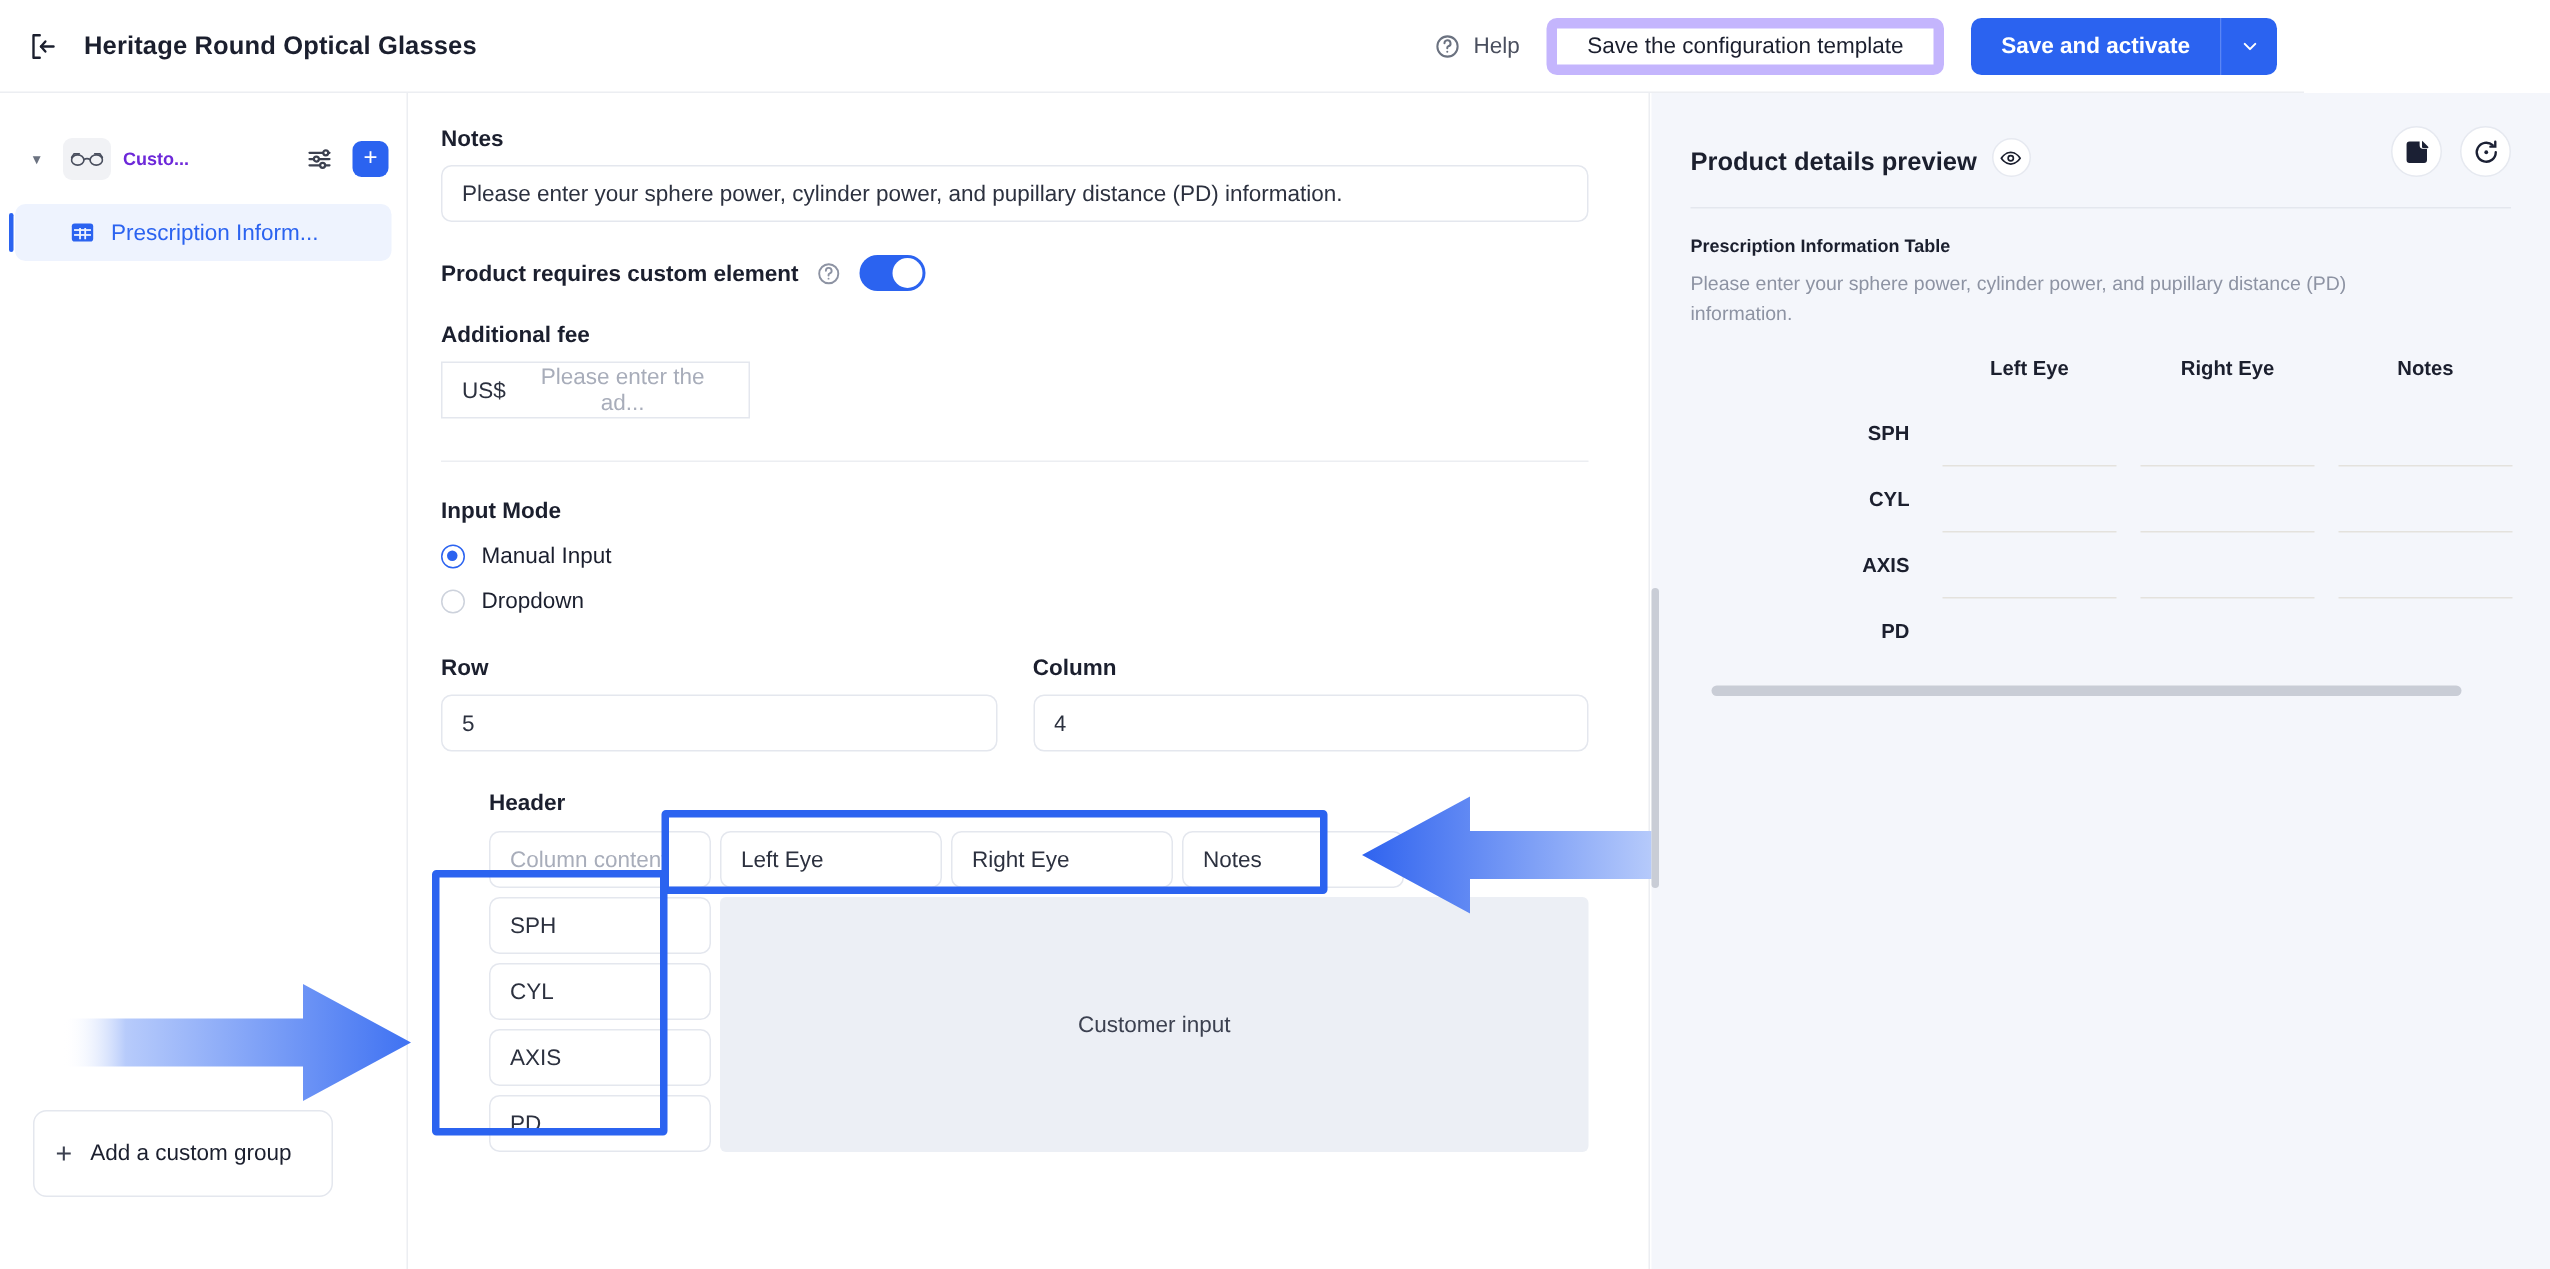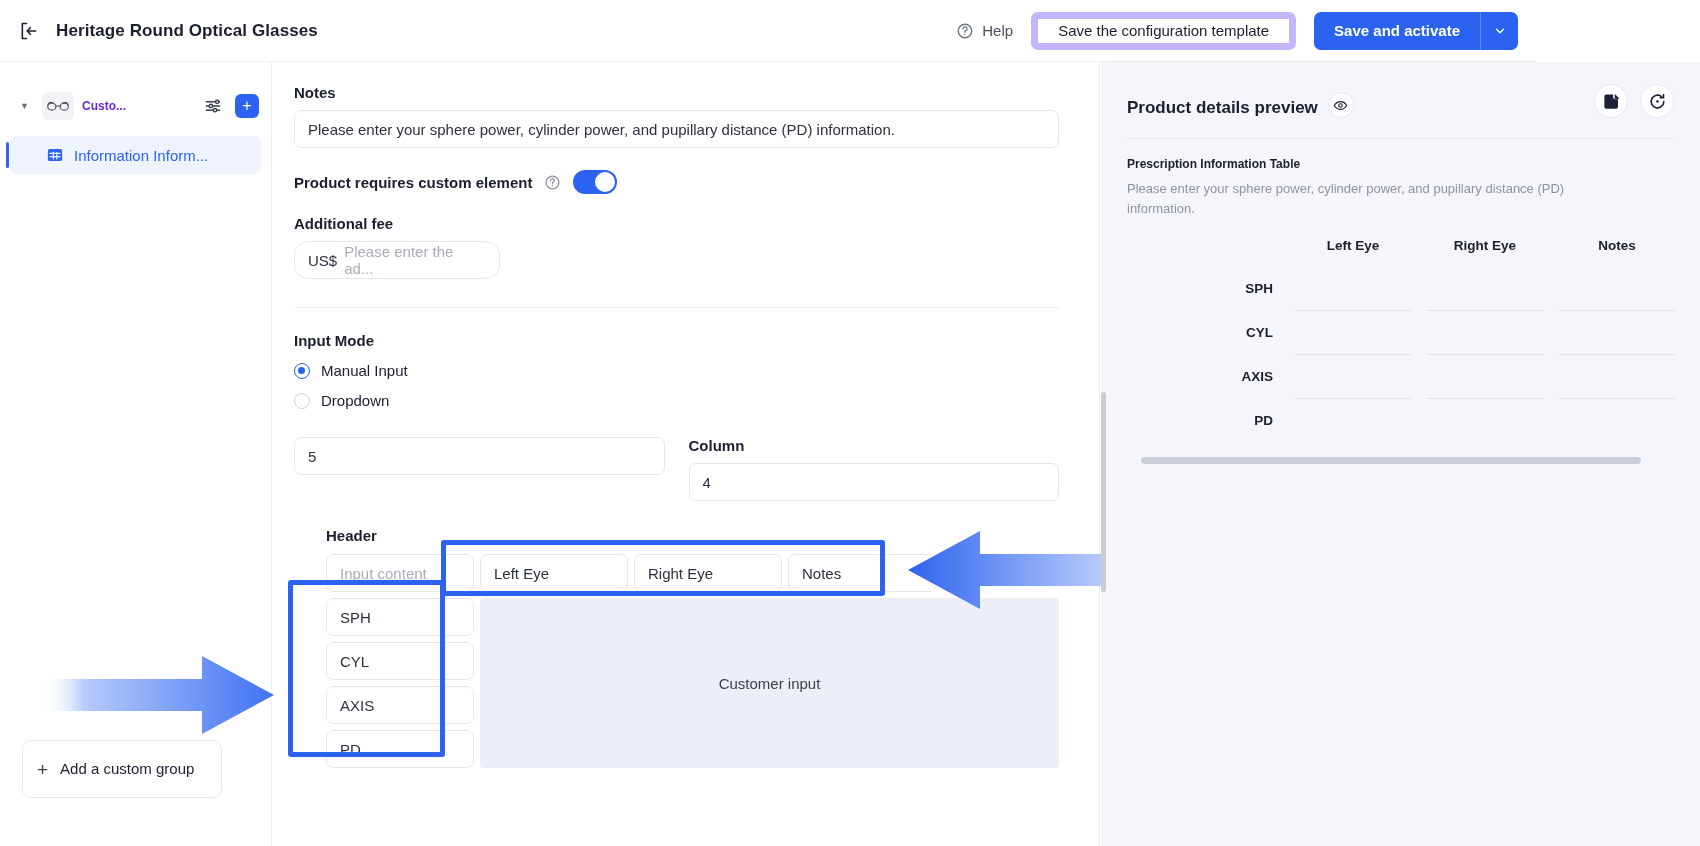--- a/index.html
+++ b/index.html
@@ -117,23 +117,24 @@
     width: 44px; height: 24px; border-radius: 13px; background: #2b63f0;
     position: relative; cursor: pointer; flex: none;
   }
   .switch .knob {
     position: absolute; right: 2px; top: 2px; width: 20px; height: 20px;
     border-radius: 50%; background: #fff;
   }
 
   .fee-wrap { margin-top: 21px; }
   .fee-input {
-    width: 206px; height: 38px; border: 1px solid #e4e7ee; border-radius: 14px;
+    width: 206px; height: 38px; border: 1px solid #e4e7ee; border-radius: 0;
     display: flex; align-items: center; padding: 0 13px; gap: 7px; background: #fff;
     cursor: text;
+    text-align: center;
   }
   .fee-prefix { font-size: 15px; color: #2c313f; }
   .fee-ph { font-size: 15px; color: #a8adba; }
 
   .divider { height: 1px; background: #eceef2; margin: 28px 0 0 0; }
 
   .mode-wrap { margin-top: 24px; }
   .radio-row { display: flex; align-items: center; gap: 11px; margin-top: 13px; cursor: pointer; }
   .radio {
     width: 16px; height: 16px; border-radius: 50%; border: 1.5px solid #cdd2dc;
@@ -292,21 +293,21 @@
       <span class="active-bar"></span>
       <span class="table-icon">
         <svg width="18" height="18" viewBox="0 0 24 24" fill="#2b63f0">
           <rect x="2.5" y="4" width="19" height="16" rx="2.5"></rect>
           <rect x="4.5" y="9" width="15" height="1.6" fill="#eef3fe"></rect>
           <rect x="4.5" y="13.4" width="15" height="1.6" fill="#eef3fe"></rect>
           <rect x="9" y="8" width="1.6" height="10" fill="#eef3fe"></rect>
           <rect x="13.6" y="8" width="1.6" height="10" fill="#eef3fe"></rect>
         </svg>
       </span>
-      <span class="nav-label">Information Inform...</span>
+      <span class="nav-label">Prescription Inform...</span>
     </div>
 
     <button class="add-group-btn">
       <span class="plus">+</span>
       <span>Add a custom group</span>
     </button>
   </div>
 
   <div class="center">
     <div class="form-inner">
@@ -347,33 +348,34 @@
           <span class="radio-label">Manual Input</span>
         </div>
         <div class="radio-row">
           <span class="radio"></span>
           <span class="radio-label">Dropdown</span>
         </div>
       </div>
 
       <div class="rowcol">
         <div class="col">
+          <div class="field-label">Row</div>
           <input class="text-input" value="5" style="">
         </div>
         <div class="col">
           <div class="field-label">Column</div>
           <input class="text-input" value="4" style="">
         </div>
       </div>
 
       <div class="header-block">
         <div class="field-label">Header</div>
 
         <div class="hdr-grid">
-          <div class="cell ph col-first">Input content</div>
+          <div class="cell ph col-first">Column content</div>
           <div class="cell col-rest">Left Eye</div>
           <div class="cell col-rest">Right Eye</div>
           <div class="cell col-rest">Notes</div>
         </div>
 
         <div class="body-grid">
           <div class="rowlabels">
             <div class="cell">SPH</div>
             <div class="cell">CYL</div>
             <div class="cell">AXIS</div>

